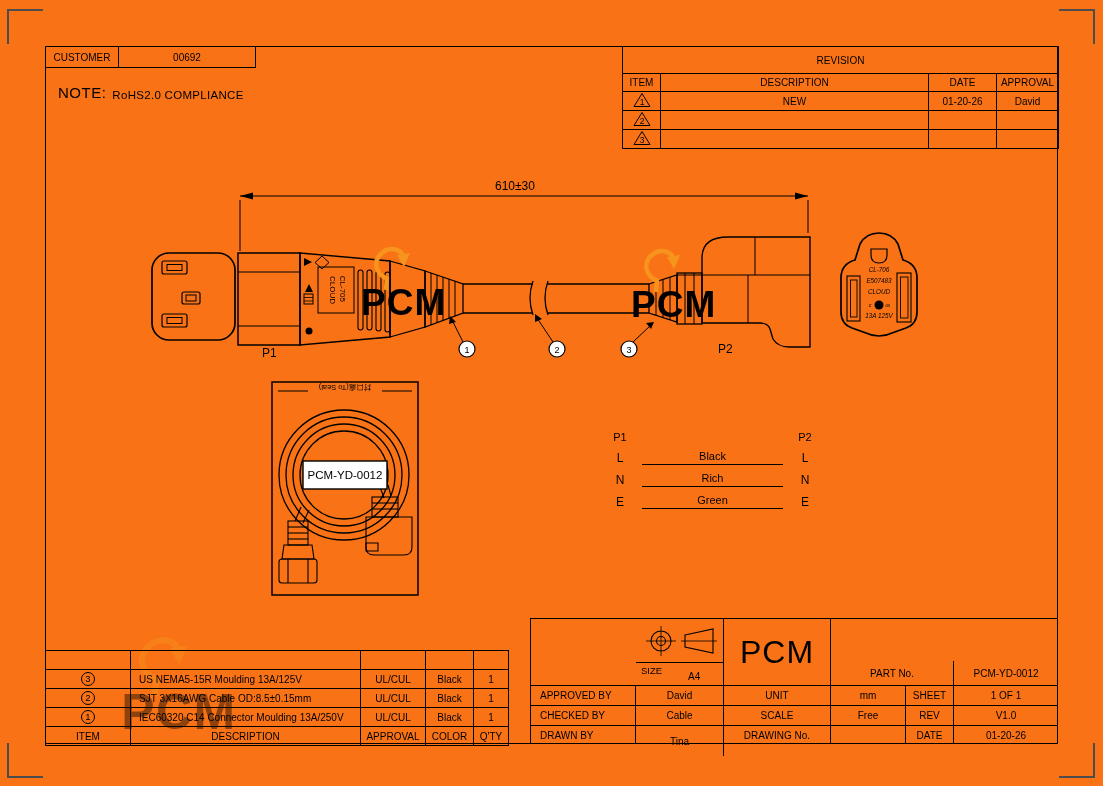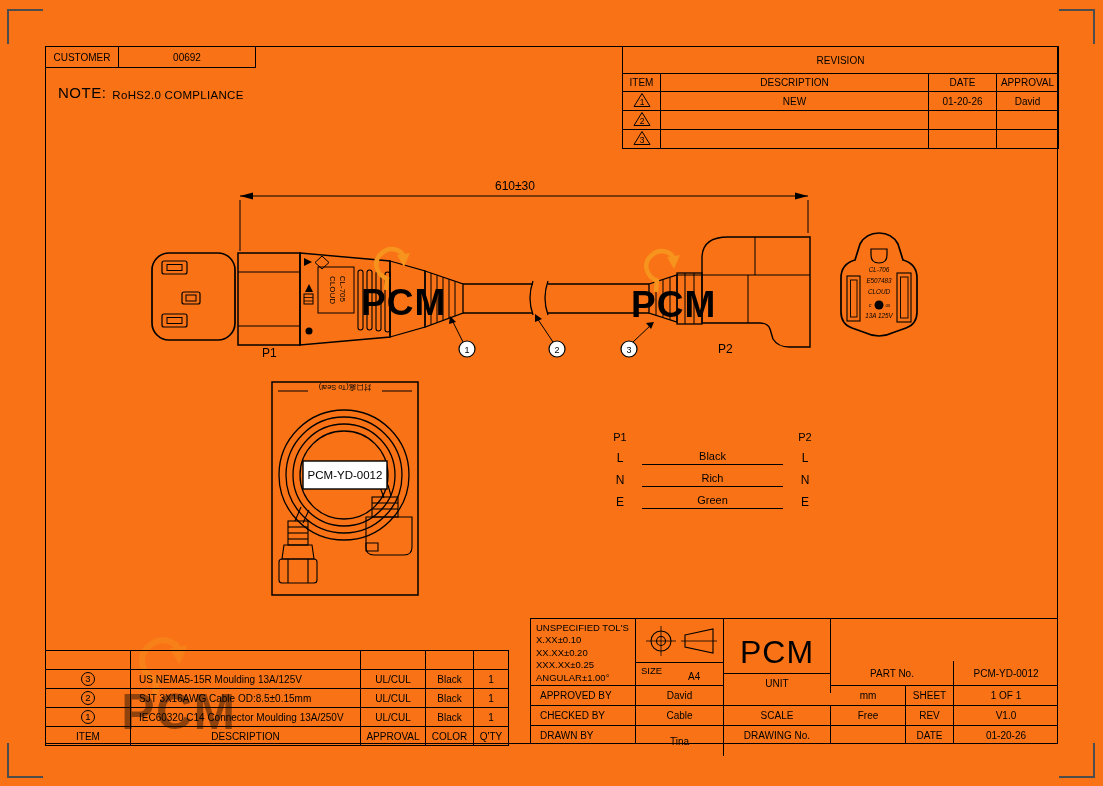--- a/index.html
+++ b/index.html
@@ -369,48 +369,41 @@
       <td style="height:18px">ITEM</td>
       <td>DESCRIPTION</td>
       <td>APPROVAL</td>
       <td>COLOR</td>
       <td>Q'TY</td>
     </tr>
   </tbody>
     </table>
 
   <div class="tb">
-    <div class="tol">
-      <div>UNSPECIFIED TOL'S</div>
-      <div>X.XX±0.10</div>
-      <div>XX.XX±0.20</div>
-      <div>XXX.XX±0.25</div>
-      <div>ANGULAR±1.00°</div>
-    </div>
     <div class="cell br bb" style="left:105px;top:0;width:88px;height:44px">
       <svg width="86" height="42" viewBox="0 0 86 42">
         <circle cx="24" cy="21" r="10" fill="none" stroke="#000" stroke-width="1.1"></circle>
         <circle cx="24" cy="21" r="4.5" fill="none" stroke="#000" stroke-width="1.1"></circle>
         <line x1="9" y1="21" x2="39" y2="21" stroke="#000" stroke-width=".8"></line>
         <line x1="24" y1="6" x2="24" y2="36" stroke="#000" stroke-width=".8"></line>
         <polygon points="48,15 76,9 76,33 48,27" fill="none" stroke="#000" stroke-width="1.1"></polygon>
         <line x1="44" y1="21" x2="80" y2="21" stroke="#000" stroke-width=".8"></line>
       </svg>
     </div>
     <div class="size-cell">
       <span class="sz-l">SIZE</span>
       <span class="sz-v">A4</span>
     </div>
     <div class="logo-cell">PCM</div>
     <div class="cell br" style="left:300px;top:42px;width:123px;height:24px">PART No.</div>
     <div class="cell" style="left:423px;top:42px;width:104px;height:24px">PCM-YD-0012</div>
 
     <div class="cell bt br lab" style="left:0;top:66px;width:105px;height:20px">APPROVED BY</div>
     <div class="cell bt br" style="left:105px;top:66px;width:88px;height:20px">David</div>
-    <div class="cell bt br" style="left:193px;top:54px;width:107px;height:20px">UNIT</div>
+    <div class="cell bt br" style="left:193px;top:66px;width:107px;height:20px">UNIT</div>
     <div class="cell bt br" style="left:300px;top:66px;width:75px;height:20px">mm</div>
     <div class="cell bt br" style="left:375px;top:66px;width:48px;height:20px">SHEET</div>
     <div class="cell bt" style="left:423px;top:66px;width:104px;height:20px">1 OF 1</div>
 
     <div class="cell bt br lab" style="left:0;top:86px;width:105px;height:20px">CHECKED BY</div>
     <div class="cell bt br" style="left:105px;top:86px;width:88px;height:20px">Cable</div>
     <div class="cell bt br" style="left:193px;top:86px;width:107px;height:20px">SCALE</div>
     <div class="cell bt br" style="left:300px;top:86px;width:75px;height:20px">Free</div>
     <div class="cell bt br" style="left:375px;top:86px;width:48px;height:20px">REV</div>
     <div class="cell bt" style="left:423px;top:86px;width:104px;height:20px">V1.0</div>

